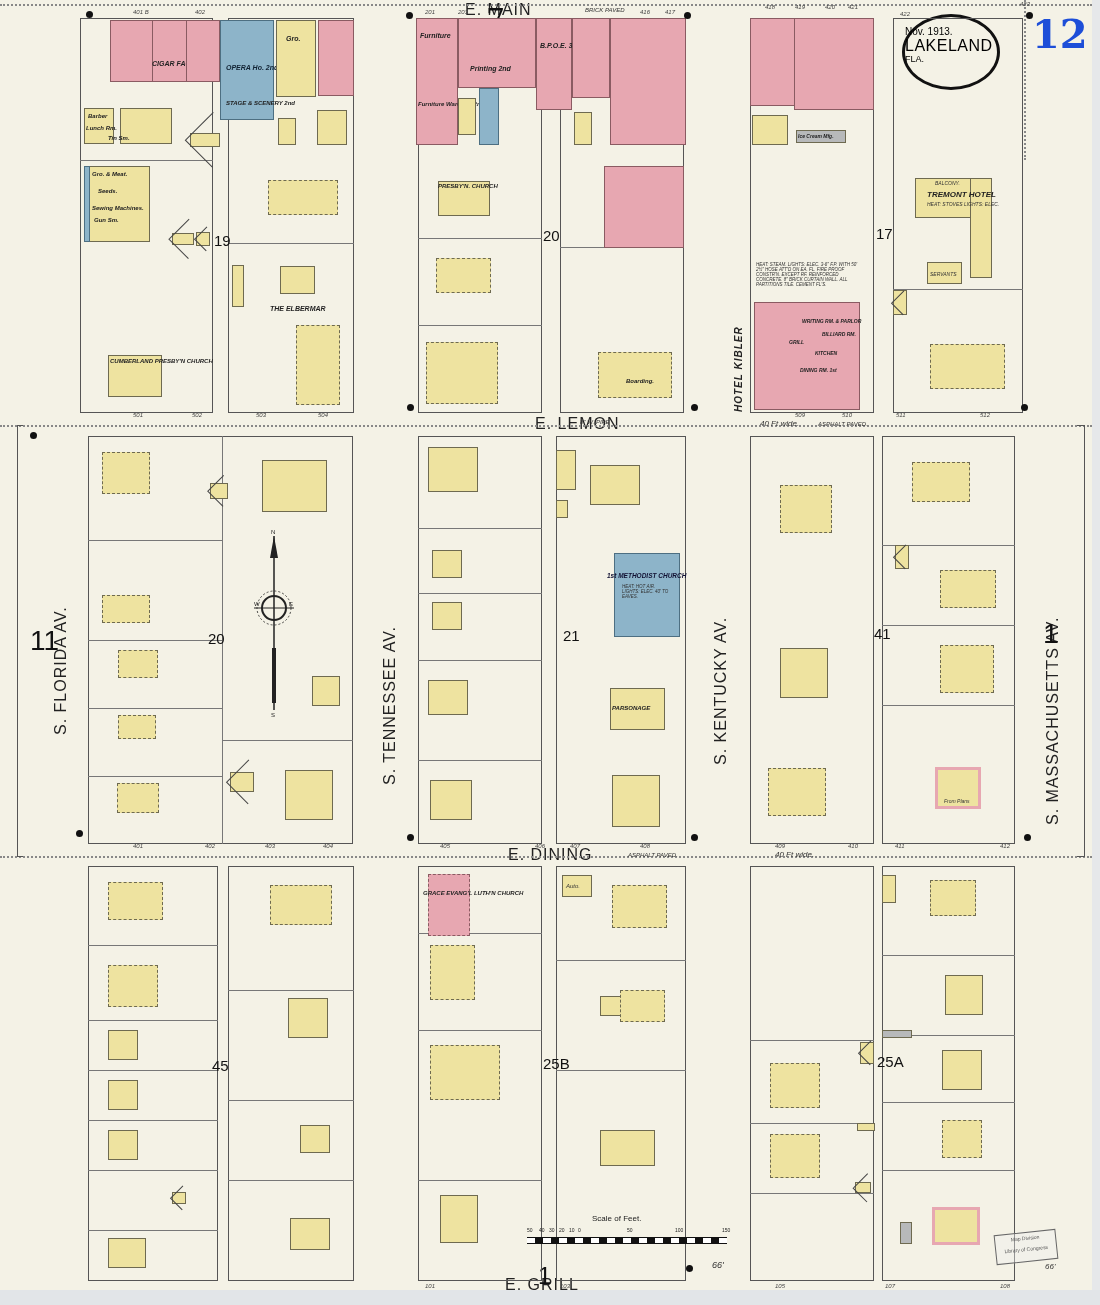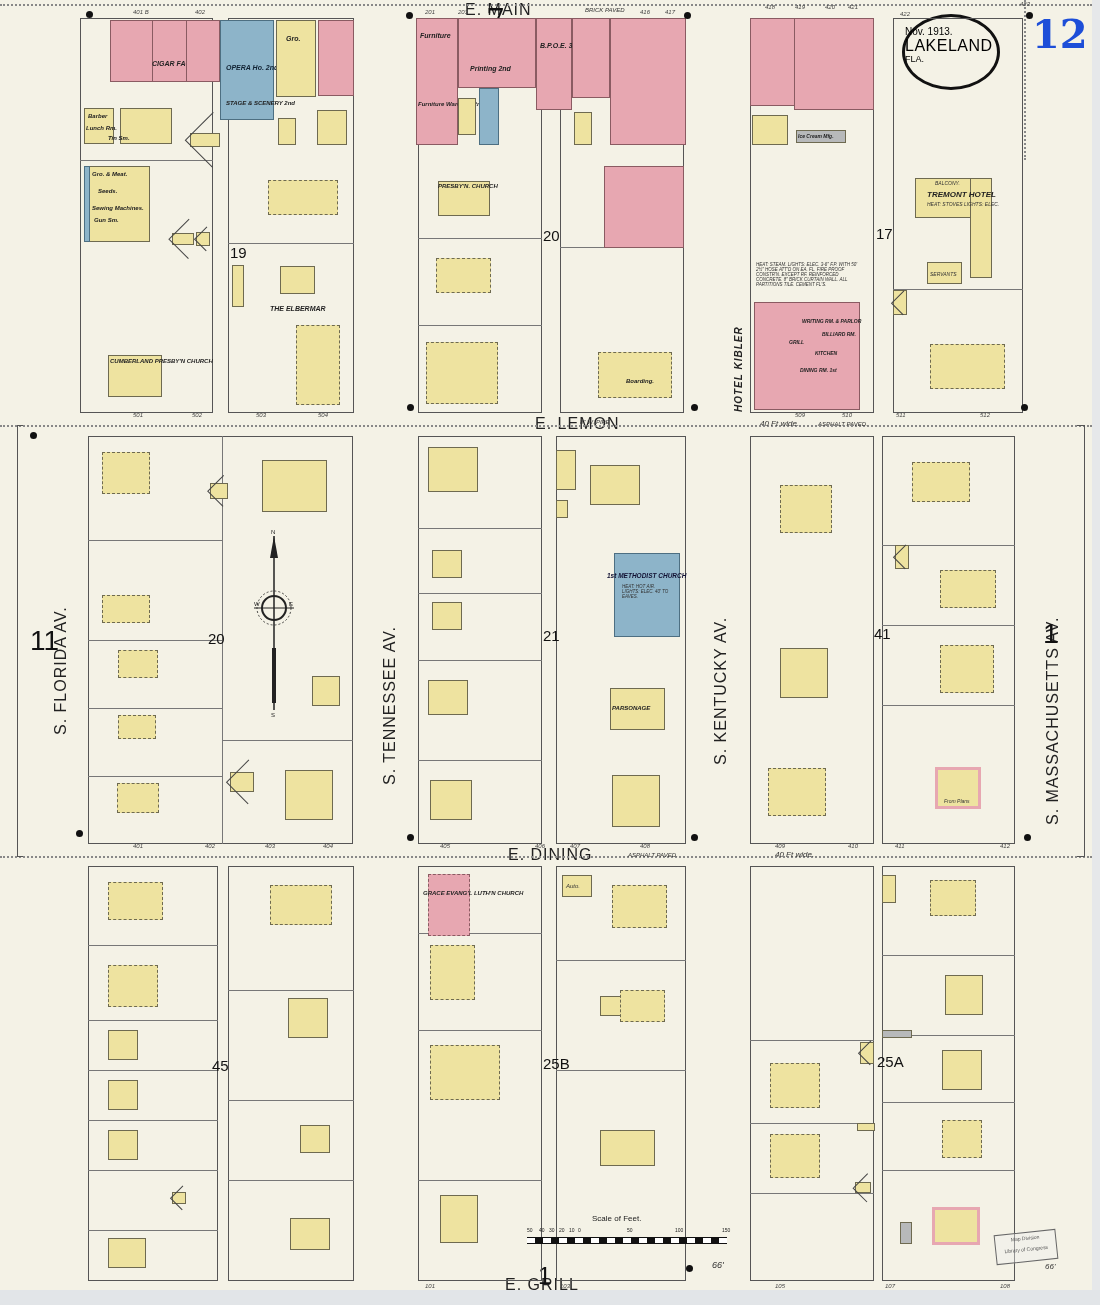--- a/index.html
+++ b/index.html
@@ -72,21 +72,21 @@
   <div class="pipe-h" style="left:0;top:4px;width:1092px;"></div>
   <div class="pipe-v" style="left:1024px;top:0;height:160px;"></div>
 
   <div class="block" style="left:17px;top:425px;width:6px;height:432px;border-right:none;"></div>
   <div class="block" style="left:1077px;top:425px;width:8px;height:432px;border-left:none;"></div>
 
   <div class="block" style="left:80px;top:18px;width:133px;height:395px;"></div>
   <div class="block" style="left:228px;top:18px;width:126px;height:395px;"></div>
   <div class="lot" style="left:80px;top:160px;width:133px;"></div>
   <div class="lot" style="left:228px;top:243px;width:126px;"></div>
-  <div class="blocknum" style="left:230px;top:232px;margin-top:12px;">19</div>
+  <div class="blocknum" style="left:214px;top:232px;">19</div>
 
   <div class="bldg p" style="left:110px;top:20px;width:45px;height:62px;"></div>
   <div class="bldg p" style="left:152px;top:20px;width:35px;height:62px;"></div>
   <div class="label" style="left:152px;top:60px;">CIGAR FACT'Y</div>
   <div class="bldg p" style="left:186px;top:20px;width:34px;height:62px;"></div>
   <div class="bldg b" style="left:220px;top:20px;width:54px;height:100px;"></div>
   <div class="label" style="left:226px;top:64px;color:#123;">OPERA Ho. 2nd</div>
   <div class="label" style="left:226px;top:100px;font-size:6px;">STAGE &amp; SCENERY 2nd</div>
   <div class="bldg y" style="left:276px;top:20px;width:40px;height:77px;"></div>
   <div class="label" style="left:286px;top:35px;">Gro.</div>
@@ -224,21 +224,21 @@
     <text x="0" y="78" font-size="6" fill="#222">W</text>
     <text x="35" y="78" font-size="6" fill="#222">E</text>
   </svg>
 
   <div class="block" style="left:418px;top:436px;width:124px;height:408px;"></div>
   <div class="block" style="left:556px;top:436px;width:130px;height:408px;"></div>
   <div class="lot" style="left:418px;top:528px;width:124px;"></div>
   <div class="lot" style="left:418px;top:593px;width:124px;"></div>
   <div class="lot" style="left:418px;top:660px;width:124px;"></div>
   <div class="lot" style="left:418px;top:760px;width:124px;"></div>
-  <div class="blocknum" style="left:543px;top:627px;">21</div>
+  <div class="blocknum" style="left:543px;top:627px;padding-left:20px;">21</div>
   <div class="bldg y" style="left:428px;top:447px;width:50px;height:45px;"></div>
   <div class="bldg y" style="left:432px;top:550px;width:30px;height:28px;"></div>
   <div class="bldg y" style="left:432px;top:602px;width:30px;height:28px;"></div>
   <div class="bldg y" style="left:428px;top:680px;width:40px;height:35px;"></div>
   <div class="bldg y" style="left:430px;top:780px;width:42px;height:40px;"></div>
   <div class="bldg y" style="left:590px;top:465px;width:50px;height:40px;"></div>
   <div class="bldg b" style="left:614px;top:553px;width:66px;height:84px;"></div>
   <div class="label" style="left:607px;top:572px;color:#113;font-size:6.5px;">1st METHODIST CHURCH</div>
   <div class="tiny" style="left:622px;top:584px;width:50px;white-space:normal;font-size:4.5px;line-height:5px;">HEAT: HOT AIR. LIGHTS: ELEC. 40' TO EAVES.</div>
   <div class="bldg y" style="left:610px;top:688px;width:55px;height:42px;"></div>

